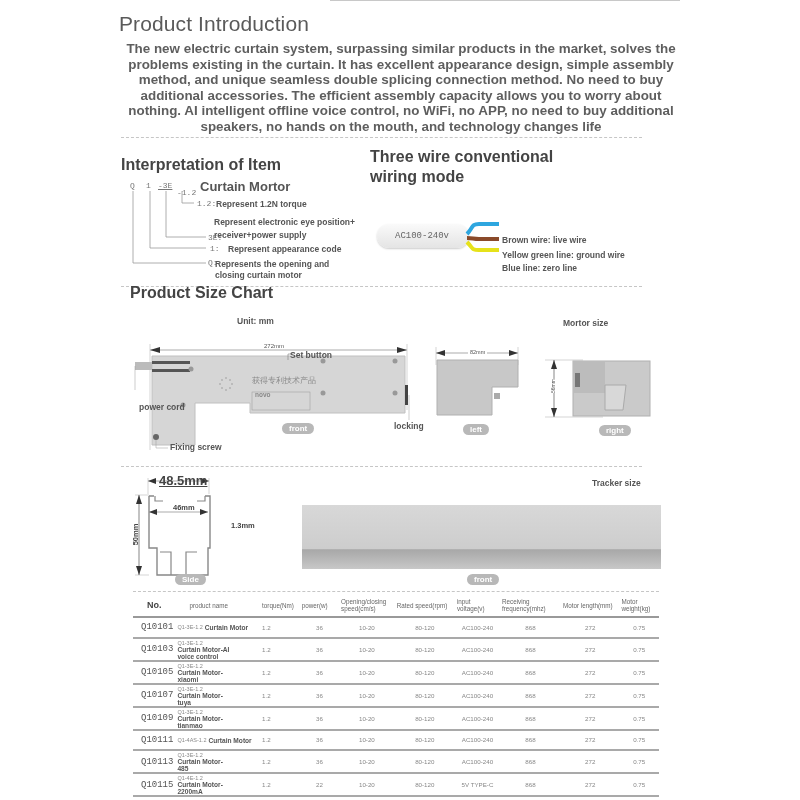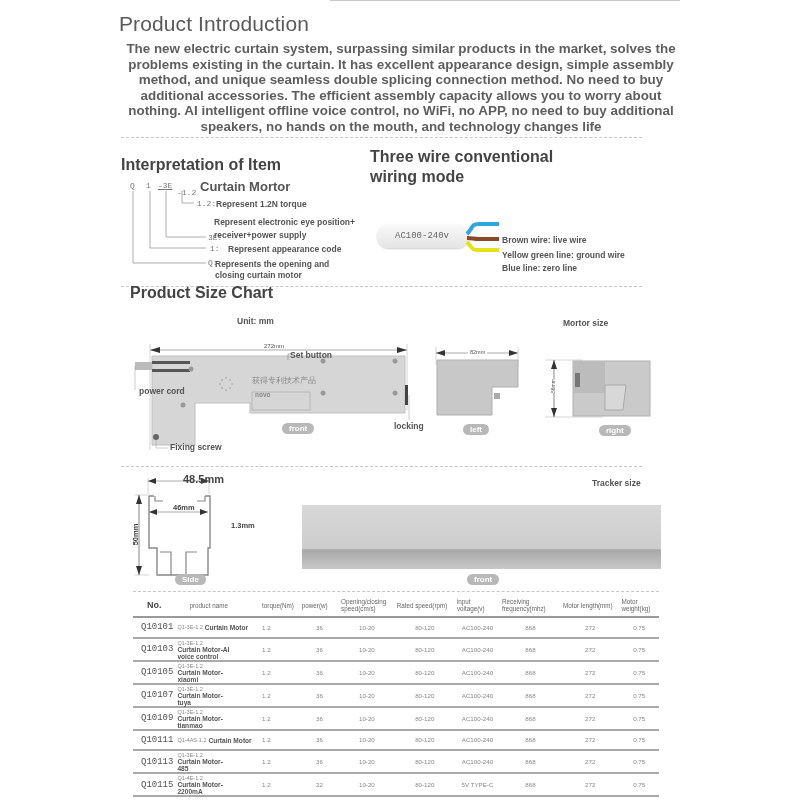--- a/index.html
+++ b/index.html
@@ -111,21 +111,21 @@
     <line x1="188" y1="14" x2="193" y2="14" stroke="#666" stroke-width="0.5"></line>
     <line x1="35" y1="26" x2="35" y2="50" stroke="#999" stroke-width="0.5"></line>
     <line x1="56" y1="100" x2="56" y2="108" stroke="#999" stroke-width="0.5"></line>
     <line x1="56" y1="108" x2="68" y2="108" stroke="#999" stroke-width="0.5"></line>
     <line x1="309" y1="55" x2="309" y2="80" stroke="#999" stroke-width="0.5"></line>
   </svg>
   <span class="abs" style="left:161px;top:3px;font-size:6px;color:#555;background:#fff;padding:0 3px;">272mm</span>
   <span class="abs small" style="left:190px;top:10px;">Set button</span>
   <span class="abs" style="left:152px;top:35px;font-size:8px;color:#888;">获得专利技术产品</span>
   <span class="abs" style="left:155px;top:51px;font-size:6.5px;color:#888;font-weight:bold;">novo</span>
-  <span class="abs small" style="left:2px;top:46px;padding-left:37px;">power cord</span>
+  <span class="abs small" style="left:2px;top:62px;padding-left:37px;">power cord</span>
   <span class="abs small" style="left:70px;top:102px;">Fixing screw</span>
   <span class="abs small" style="left:294px;top:81px;">locking</span>
   <span class="abs pill" style="left:182px;top:83px;">front</span>
 </div>
 
 <div class="abs" style="left:430px;top:345px;width:100px;height:95px;">
   <svg class="abs" style="left:0;top:0;" width="100" height="95">
     <line x1="6" y1="8" x2="88" y2="8" stroke="#888" stroke-width="0.7"></line>
     <polygon points="6,8 15,5 15,11" fill="#333"></polygon>
     <polygon points="88,8 79,5 79,11" fill="#333"></polygon>
@@ -169,21 +169,21 @@
     <polygon points="73,42 65,39 65,45" fill="#333"></polygon>
     <line x1="0" y1="25" x2="14" y2="25" stroke="#aaa" stroke-width="0.5"></line>
     <line x1="0" y1="105" x2="14" y2="105" stroke="#aaa" stroke-width="0.5"></line>
     <line x1="4" y1="25" x2="4" y2="105" stroke="#555" stroke-width="0.7"></line>
     <polygon points="4,25 1,34 7,34" fill="#333"></polygon>
     <polygon points="4,105 1,96 7,96" fill="#333"></polygon>
     <path d="M14,26 V78 H22 V105 H73 V78 H75 V26 H70 M14,26 H19" fill="none" stroke="#888" stroke-width="1.4"></path>
     <path d="M20,26 V31 H28 M70,26 V31 H62" fill="none" stroke="#888" stroke-width="1.2"></path>
     <path d="M25,82 H36 V105 M62,82 H51 V105" fill="none" stroke="#888" stroke-width="1.2"></path>
   </svg>
-  <span class="abs" style="left:48px;top:3px;font-size:11px;color:#444;font-weight:bold;">48.5mm</span>
+  <span class="abs" style="left:24px;top:3px;font-size:13px;color:#444;font-weight:bold;text-decoration:underline;">48.5mm</span>
   <span class="abs" style="left:38px;top:33px;font-size:7.5px;color:#444;font-weight:bold;">46mm</span>
   <span class="abs" style="left:96px;top:51px;font-size:7.5px;color:#444;font-weight:bold;">1.3mm</span>
   <span class="abs" style="left:-10px;top:60px;font-size:7.5px;color:#444;font-weight:bold;transform:rotate(-90deg);">50mm</span>
   <span class="abs pill" style="left:40px;top:104px;">Side</span>
 </div>
 <div class="abs" style="left:302px;top:505px;width:359px;height:64px;background:linear-gradient(#d8d8d8 0%,#cdcdcd 68%,#a8a8a8 70%,#bdbdbd 90%,#c8c8c8 100%);"></div>
 <span class="abs pill" style="left:467px;top:574px;">front</span>
 
 <div class="abs dash" style="left:133px;top:591px;width:526px;"></div>
 

